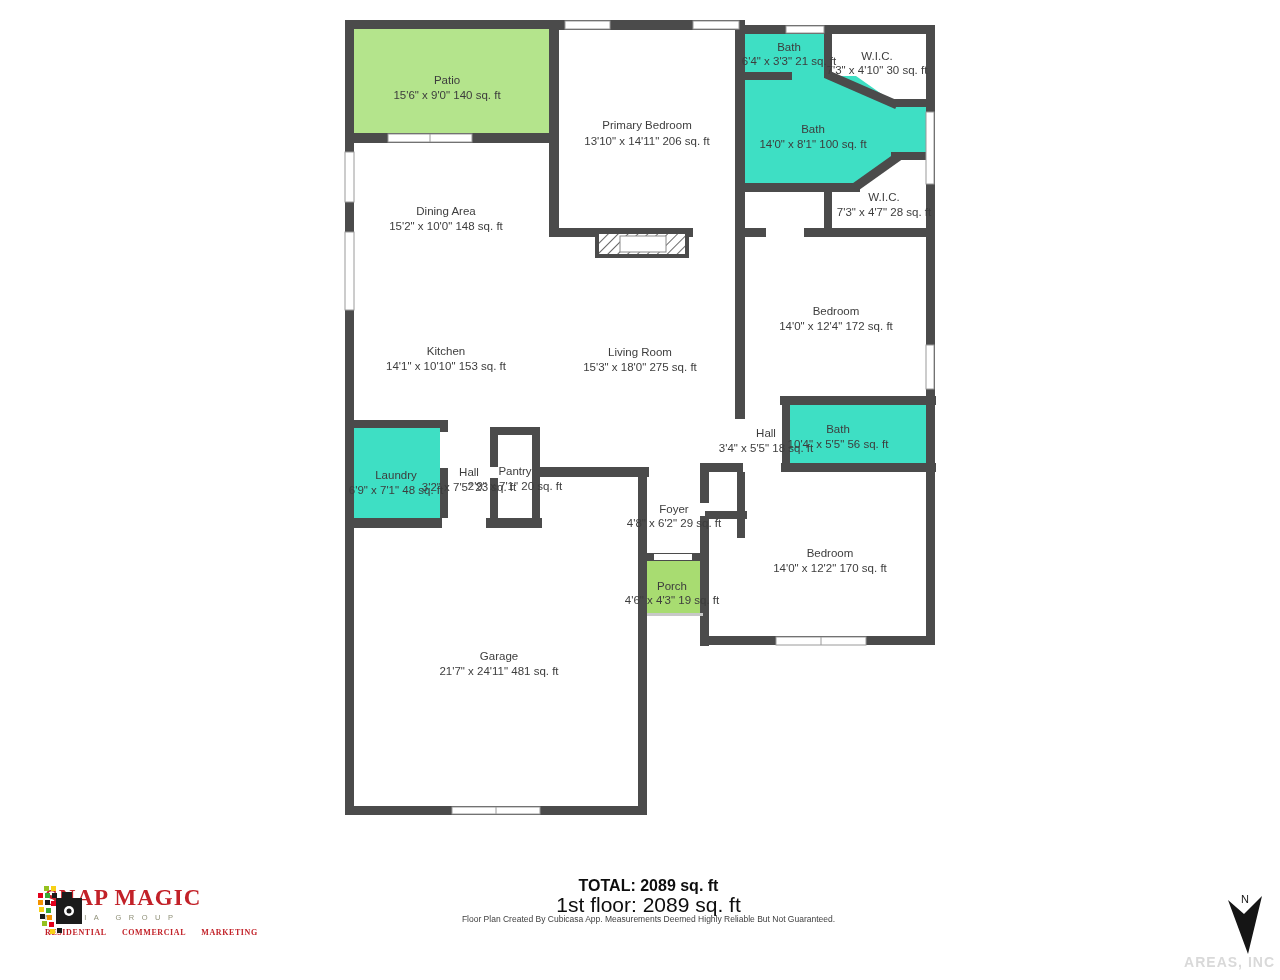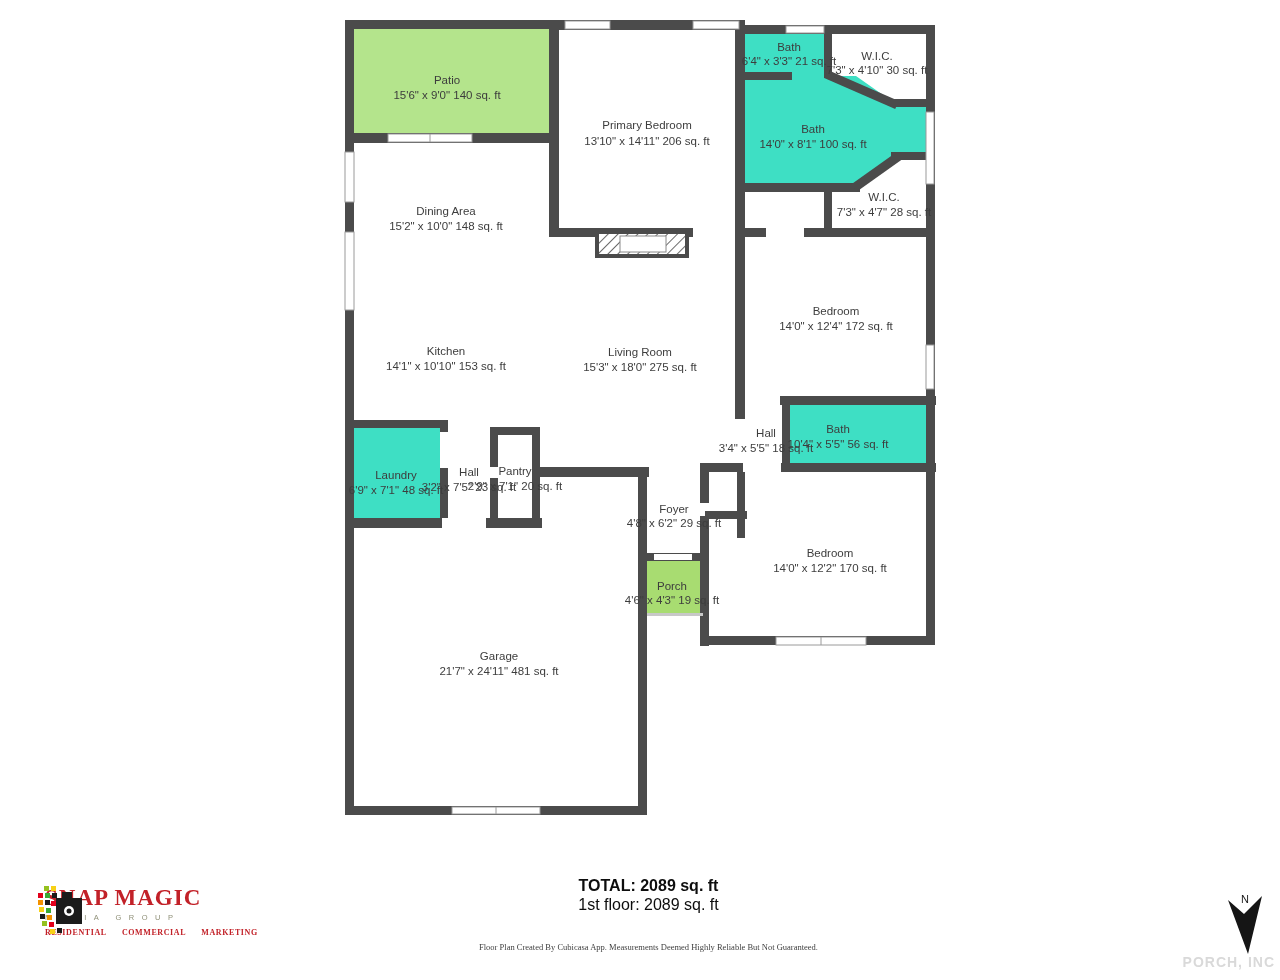--- a/index.html
+++ b/index.html
@@ -15,23 +15,23 @@
   .bathfill{fill:var(--c-bath);}
   .patiofill{fill:var(--c-patio);}
   .porchfill{fill:var(--c-porch);}
   .doorgap{fill:#ffffff;}
   .win{fill:#ffffff;stroke:#9a9a9a;stroke-width:1;}
   .winline{stroke:#9a9a9a;stroke-width:1;}
   .roomlabel{fill:var(--c-label);font-family:"Liberation Sans",sans-serif;font-size:11.5px;
              text-anchor:middle;}
   .summary{position:absolute;left:0;right:0;top:876px;text-align:center;color:#0d0d0d;padding-left:17px;}
   .summary .total{font-size:16px;font-weight:bold;line-height:19px;}
-  .summary .floor{font-size:16px;line-height:19px;}
+  .summary .floor{font-size:21px;line-height:19px;}
   .summary .excluded{font-size:15.5px;line-height:19px;}
-  .summary .disclaimer{font-size:8.5px;color:#3f3f3f;margin-top:28px;font-family:Liberation Serif, serif;}
+  .summary .disclaimer{font-size:8.5px;color:#3f3f3f;margin-top:0;}
   .logo{position:absolute;left:38px;top:886px;display:flex;align-items:flex-start;}
   .logo-text{margin-left:7px;}
   .logo-title{font-family:"Liberation Serif",serif;font-weight:bold;font-size:23px;
               color:var(--c-logo_red);letter-spacing:1px;line-height:24px;}
   .logo-subtitle{font-size:7.5px;letter-spacing:7.5px;color:#8f9078;margin-top:3px;}
   .logo-tagline{font-family:"Liberation Serif",serif;font-size:8px;font-weight:bold;
                 color:var(--c-logo_red);letter-spacing:0.6px;word-spacing:13px;margin-top:6px;}
   .compass{position:absolute;left:1218px;top:892px;width:60px;text-align:center;}
   .compass-n{display:block;font-size:11px;color:#1a1a1a;margin-top:1px;margin-left:-6px;}
   .watermark{position:absolute;right:5px;top:954px;font-size:14px;font-weight:bold;
@@ -227,15 +227,15 @@
     </div>
   </div>
 
   <div class="compass">
     <svg width="56" height="66" viewBox="0 0 56 66">
       <polygon points="30,62 10,8 26,22 44,4" fill="#151515"></polygon>
     </svg>
     <span class="compass-n">N</span>
   </div>
 
-  <div class="watermark">PORCH, INC</div>
+  <div class="watermark">AREAS, INC</div>
 
 </div>
 
 </body></html>

